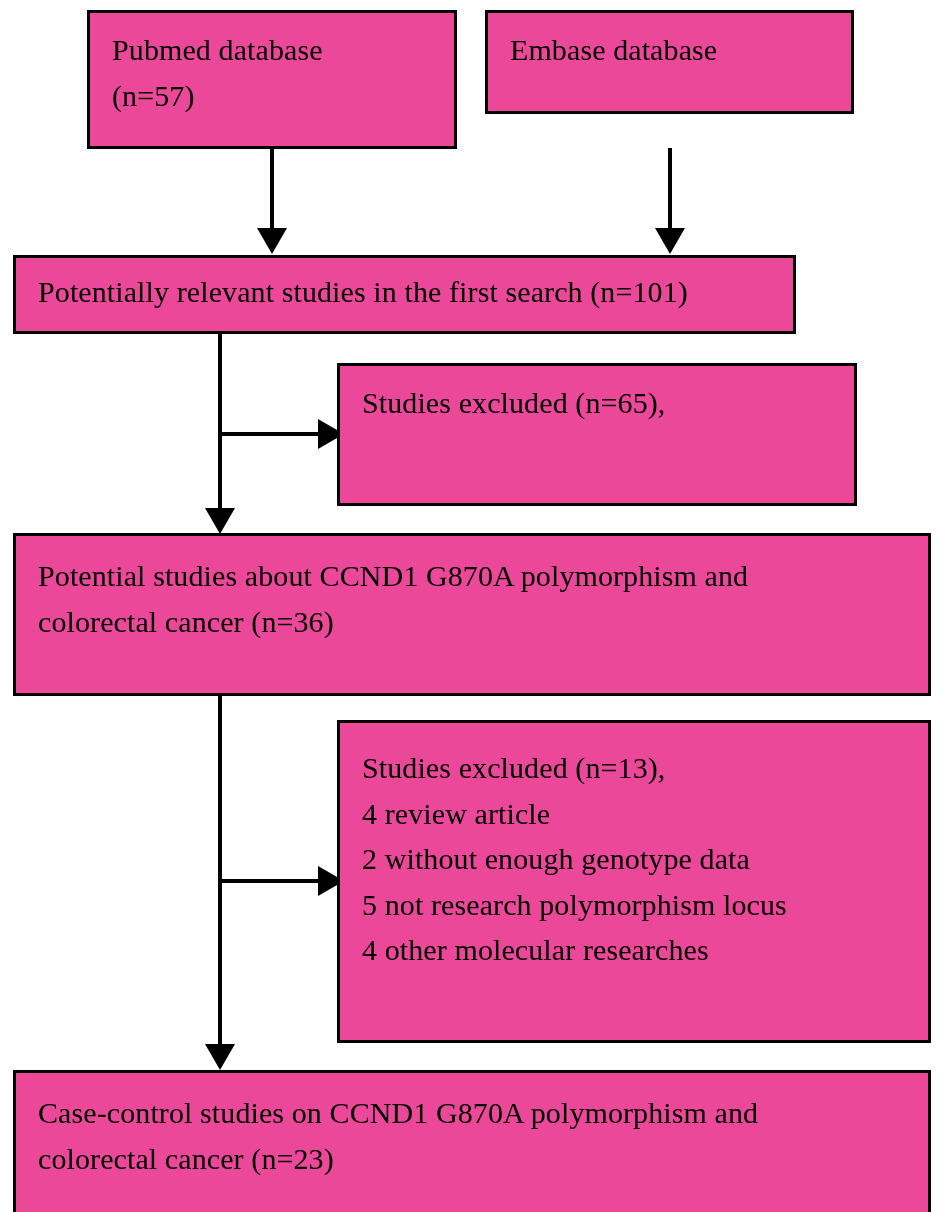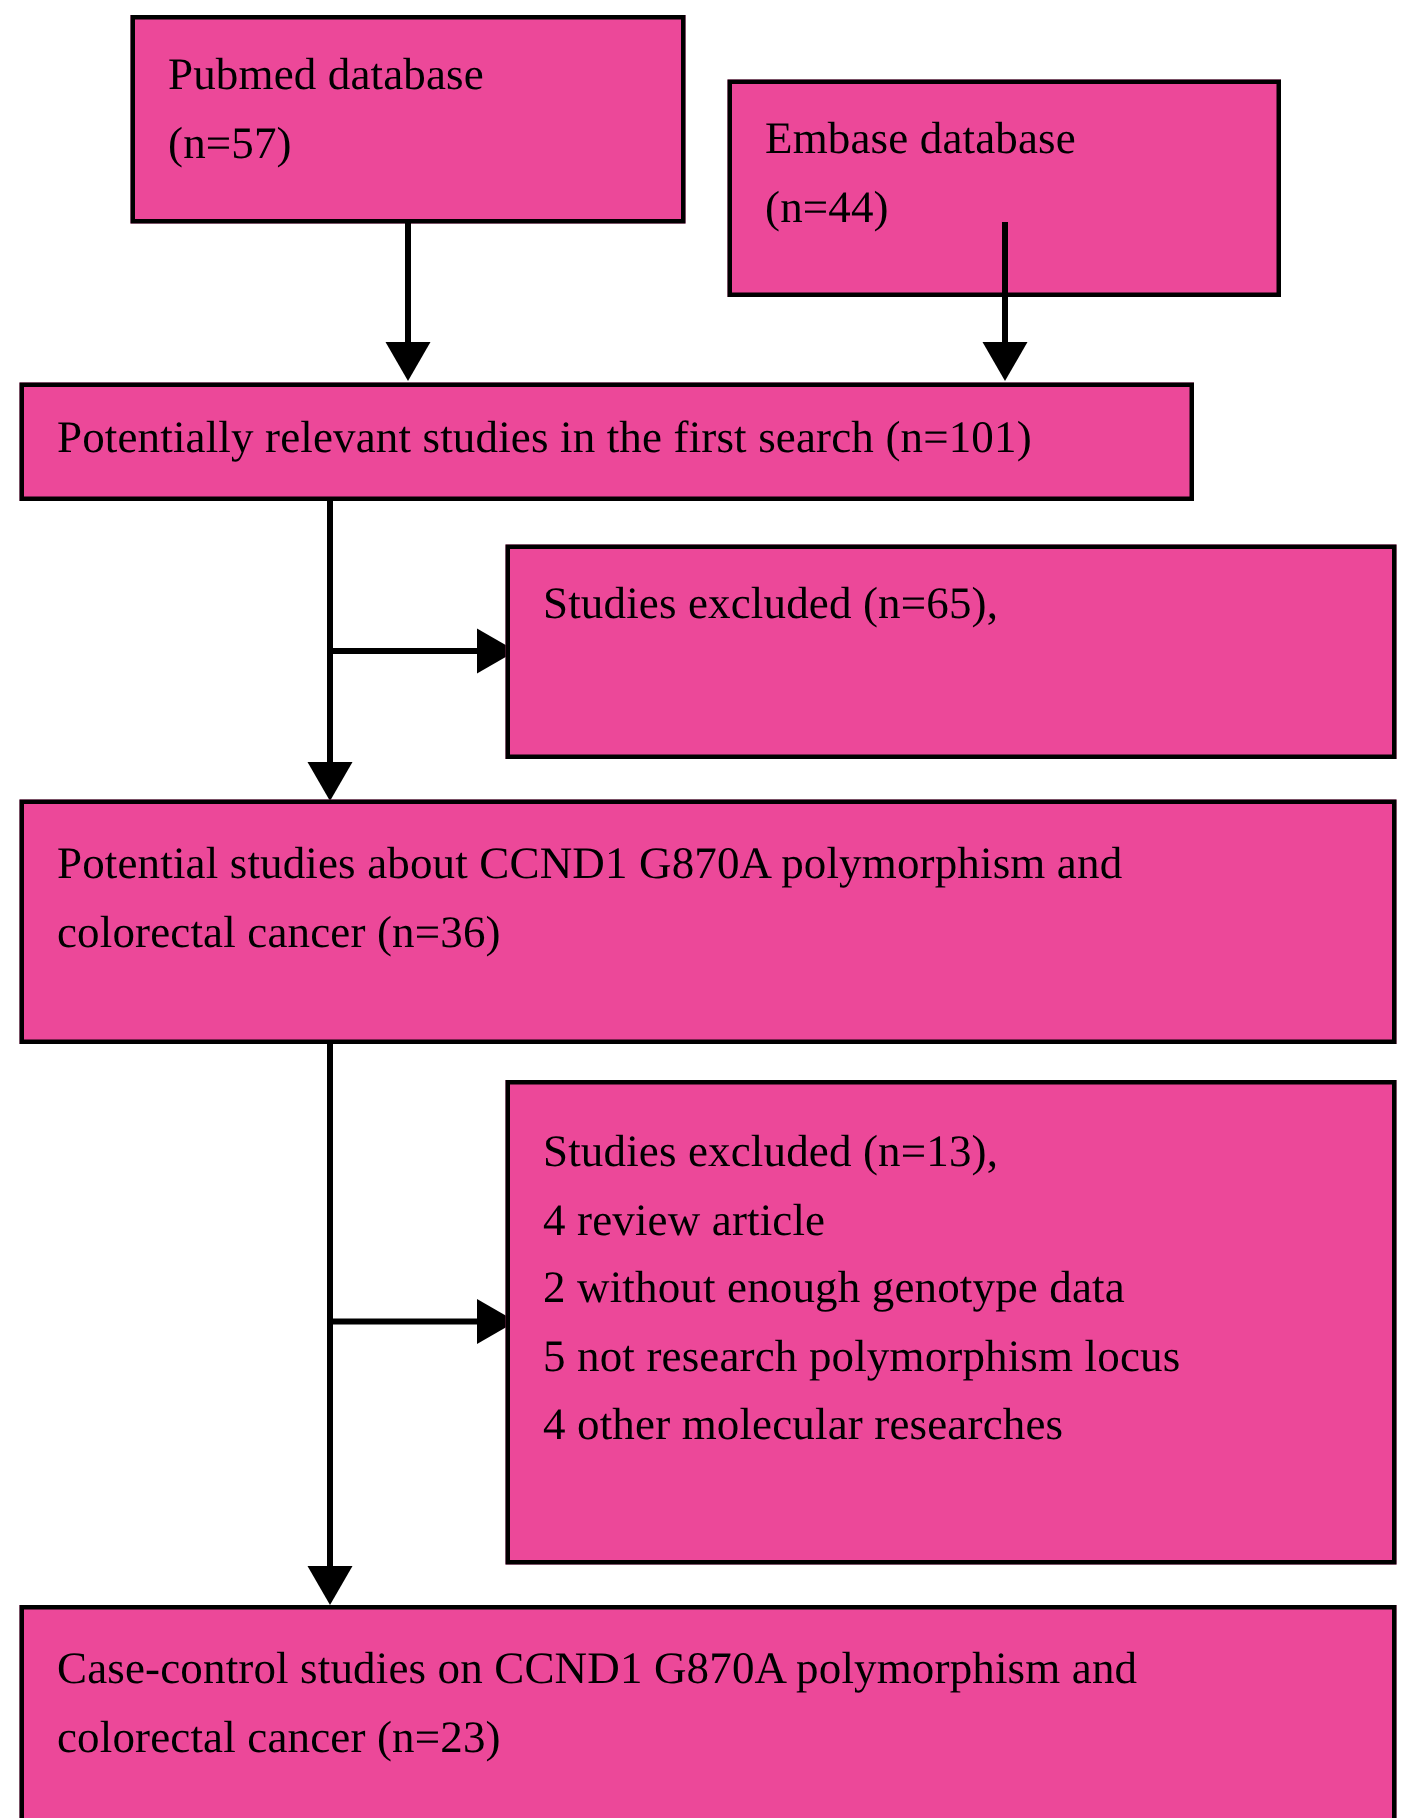--- a/index.html
+++ b/index.html
@@ -26,23 +26,23 @@
   }
   .node-line {
     display: block;
     font-size: 30px;
     line-height: 1.52;
     white-space: nowrap;
     letter-spacing: 0.1px;
   }
   
   #box-pubmed       { left: 87px;  top: 10px;   width: 370px; height: 139px; }
-  #box-embase       { left: 485px; top: 10px;   width: 369px; height: 145px; margin-top: 43px; }
+  #box-embase       { left: 485px; top: 10px;   width: 369px; height: 104px; }
   #box-relevant     { left: 13px;  top: 255px;  width: 783px; height: 79px;  padding-top: 11px; }
-  #box-excluded-1   { left: 337px; top: 363px;  width: 594px; height: 143px; }
+  #box-excluded-1   { left: 337px; top: 363px;  width: 520px; height: 143px; }
   #box-potential    { left: 13px;  top: 533px;  width: 918px; height: 163px; padding-top: 17px; }
   #box-excluded-2   { left: 337px; top: 720px;  width: 594px; height: 323px; padding-top: 22px; }
   #box-casecontrol  { left: 13px;  top: 1070px; width: 918px; height: 163px; padding-top: 17px; }
 
   
   .conn-v {
     position: absolute;
     width: 4px;
     background: #000000;
   }
@@ -73,21 +73,20 @@
 
 <div id="flow-root">
 
   <div class="node-box" id="box-pubmed">
     <span class="node-line">Pubmed database</span>
     <span class="node-line">(n=57)</span>
   </div>
 
   <div class="node-box" id="box-embase">
     <span class="node-line">Embase database</span>
-    <span class="node-line">(n=44)</span>
   </div>
 
   <div class="conn-v" style="left:270px; top:148px; height:82px;"></div>
   <div class="arrow-down" style="left:257px; top:228px;"></div>
 
   <div class="conn-v" style="left:668px; top:148px; height:82px;"></div>
   <div class="arrow-down" style="left:655px; top:228px;"></div>
 
   <div class="node-box" id="box-relevant">
     <span class="node-line">Potentially relevant studies in the first search (n=101)</span>

